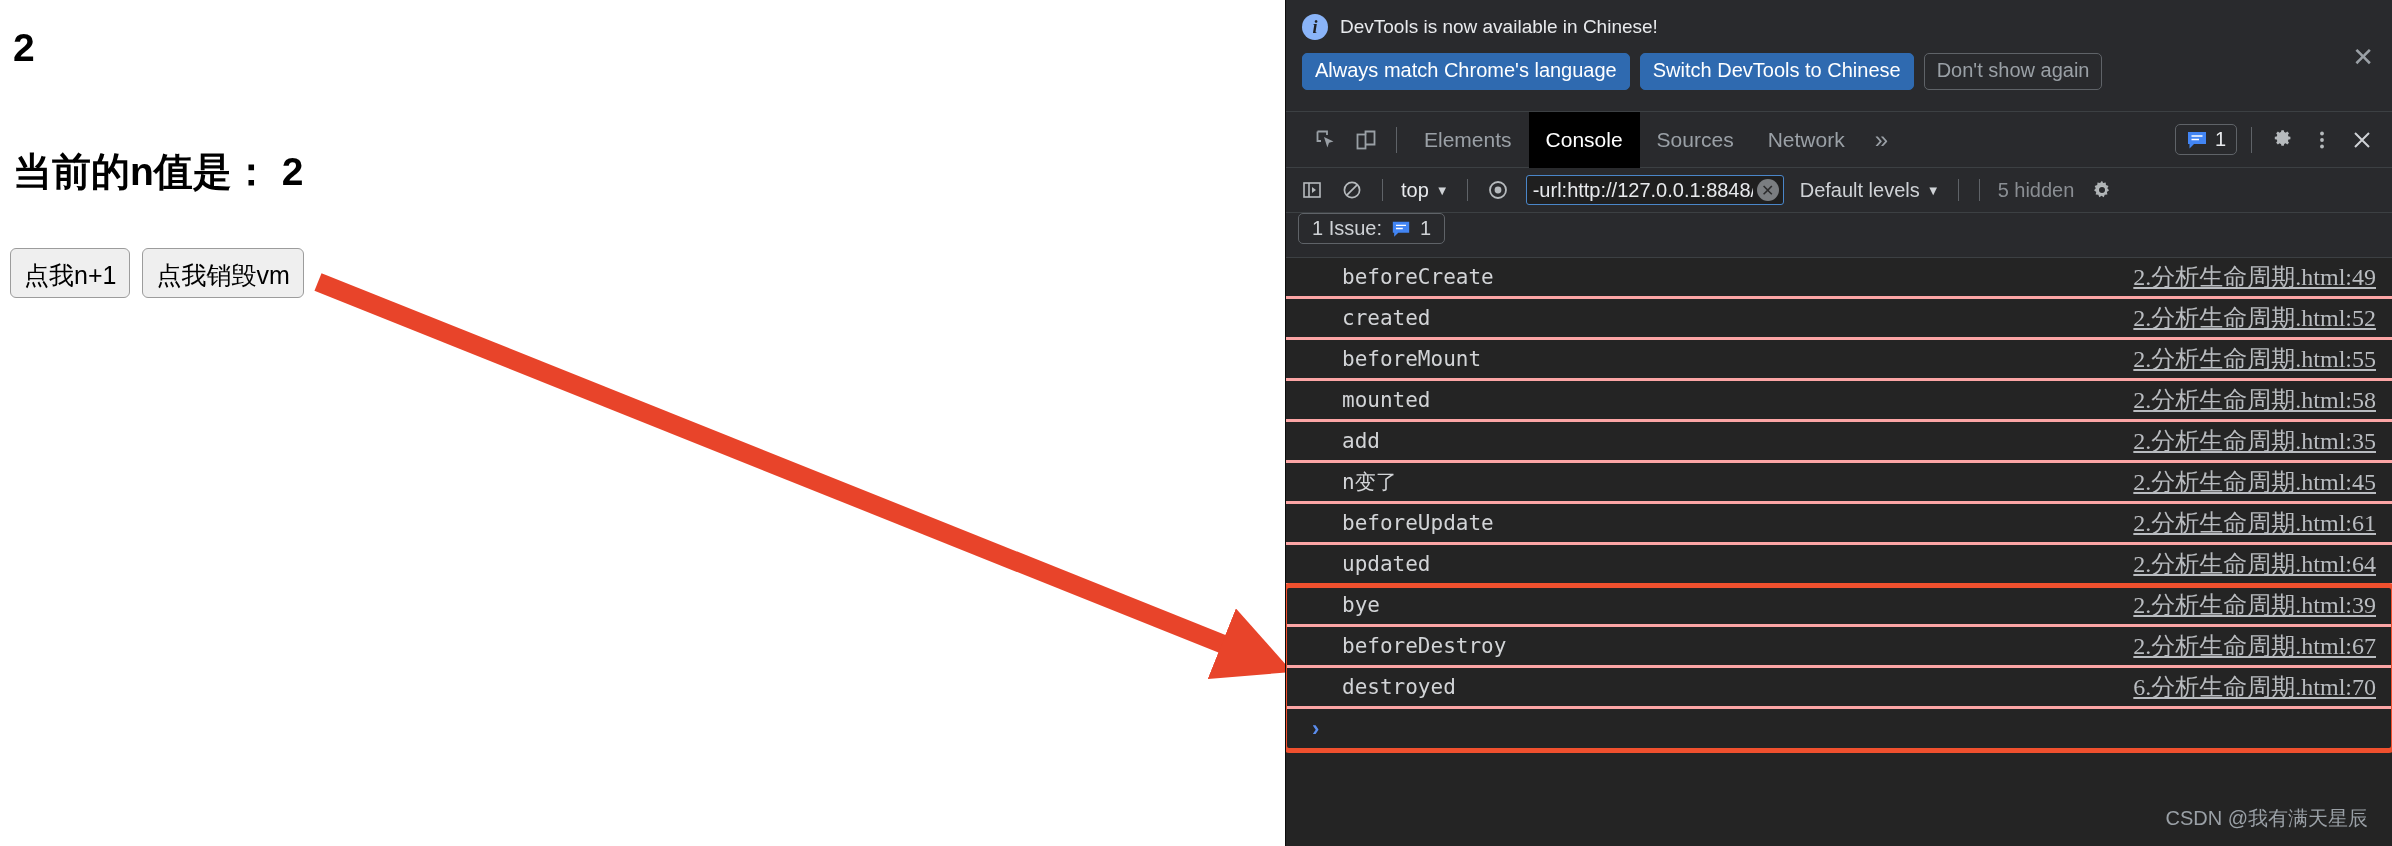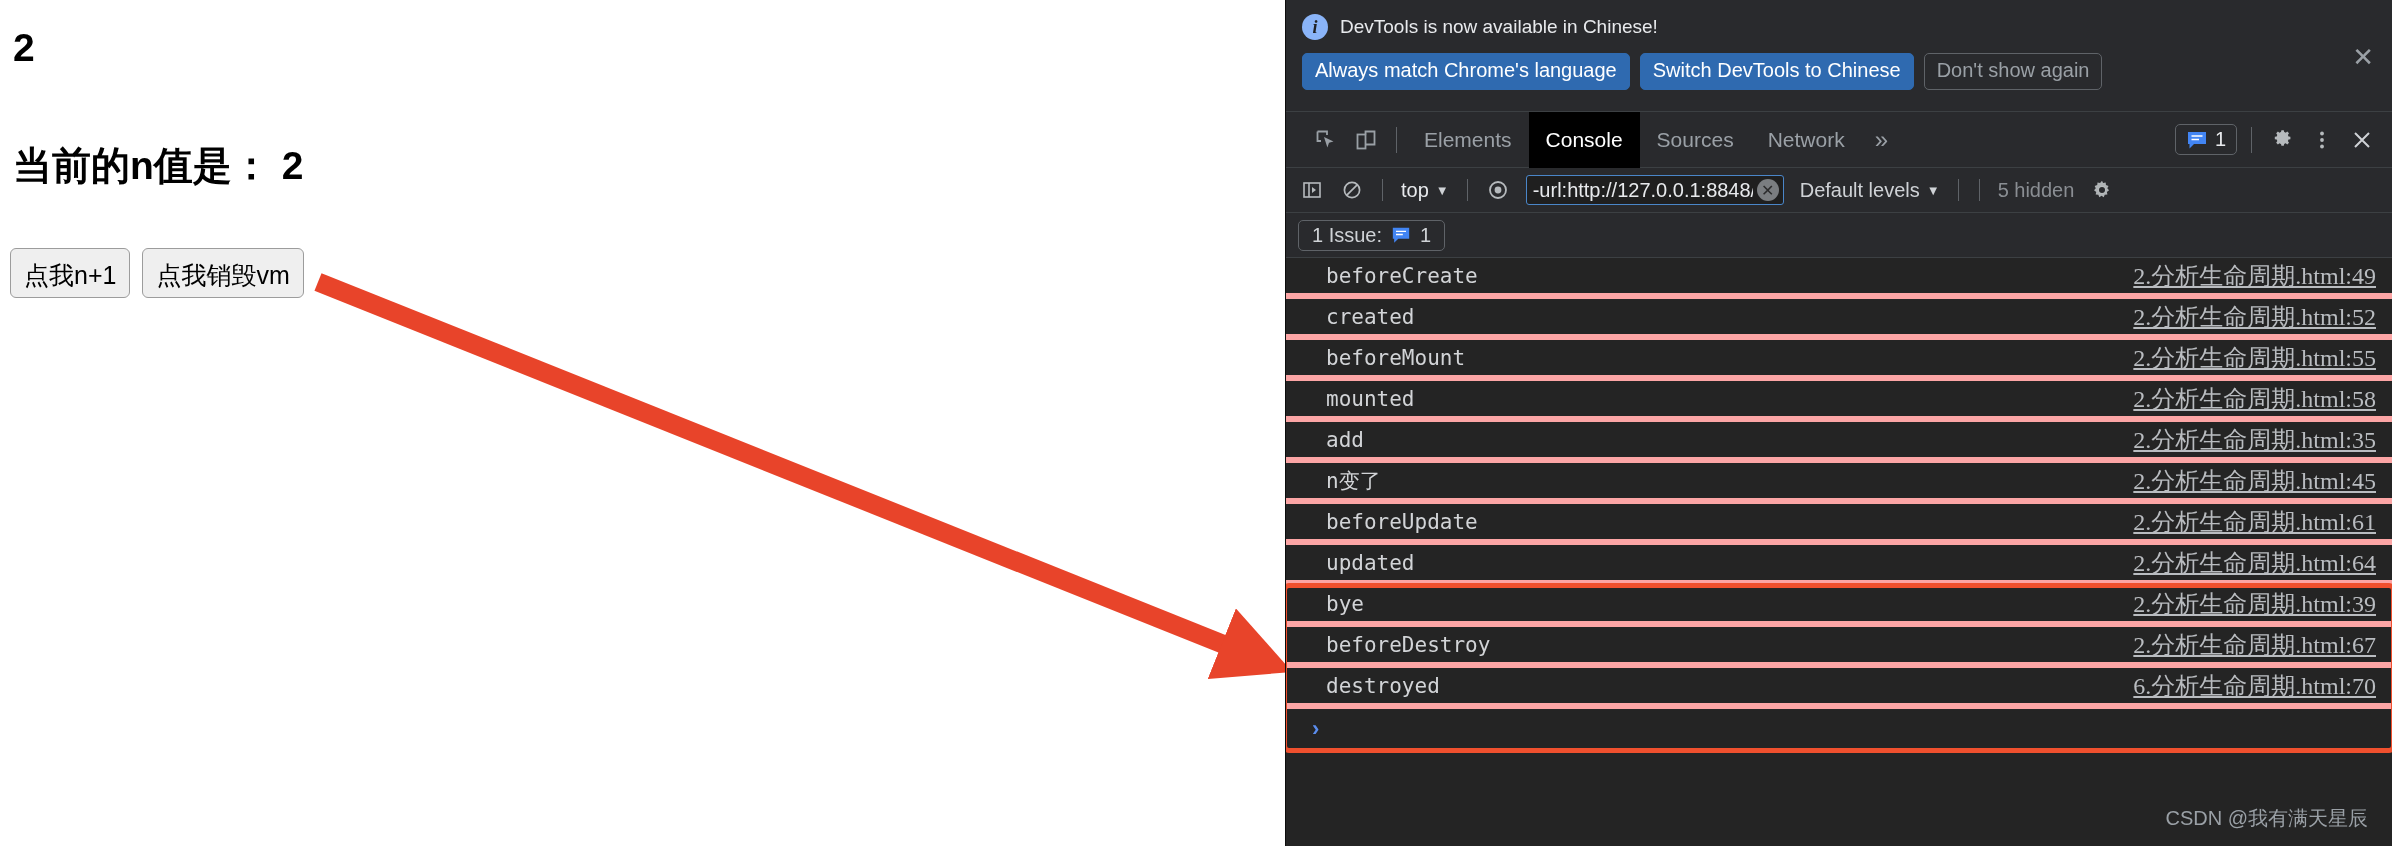--- a/index.html
+++ b/index.html
@@ -17,21 +17,21 @@
     width: 1285px; height: 846px;
     background: #ffffff;
     box-sizing: border-box;
   }
   .page-heading {
     position: absolute; left: 13px; top: 28px;
     font-size: 39px; font-weight: bold; color: #000;
     line-height: 1;
   }
   .page-line {
-    position: absolute; left: 13px; top: 146px;
+    position: absolute; left: 13px; top: 152px;
     font-size: 39px; font-weight: bold; color: #000;
     line-height: 1; white-space: nowrap;
   }
   .btn-row {
     position: absolute; left: 10px; top: 248px;
     display: flex; gap: 12px; align-items: flex-start;
   }
   .page-btn {
     font-family: "Liberation Sans", sans-serif;
     font-size: 25px;
@@ -159,41 +159,41 @@
     display: flex; align-items: center; justify-content: center;
     font-size: 16px; cursor: pointer;
   }
   .fb-levels { font-size: 20px; color: #cfd2d6; text-align: right; }
   .fb-hidden { font-size: 20px; color: #8a8e93; white-space: nowrap; padding: 0 6px; }
 
   
   .issuesbar {
     height: 45px; background: #292a2d;
     border-bottom: 1px solid #3c4043;
-    display: flex; align-items: center; padding-left: 12px; box-sizing: border-box;
+    display: flex; align-items: flex-start; padding-left: 12px; box-sizing: border-box;
   }
   .issue-chip {
     display: flex; align-items: center; gap: 9px;
     border: 1px solid #5f6368; border-radius: 5px;
     padding: 3px 13px; font-size: 20px; color: #cfd2d6; cursor: pointer;
   }
 
   
   .console-body {
     position: relative;
     background: #242424;
     height: calc(846px - 112px - 56px - 45px - 45px);
     overflow: hidden;
   }
   .log-row {
     position: relative;
     display: flex; align-items: center; justify-content: space-between;
     height: 41px; box-sizing: border-box;
-    border-bottom: 6px solid #fca5a5;
-    padding: 0 16px 0 40px;
+    border-bottom: 3px solid #fca5a5;
+    padding: 0 16px 0 56px;
   }
   .log-msg {
     font-family: "DejaVu Sans Mono", monospace;
     font-size: 21px; color: #d2d4d7; white-space: nowrap;
   }
   .log-src {
     font-family: Liberation Serif, serif;
     font-size: 24px; color: #b9bcc0;
     text-decoration: underline; white-space: nowrap; cursor: pointer;
   }

